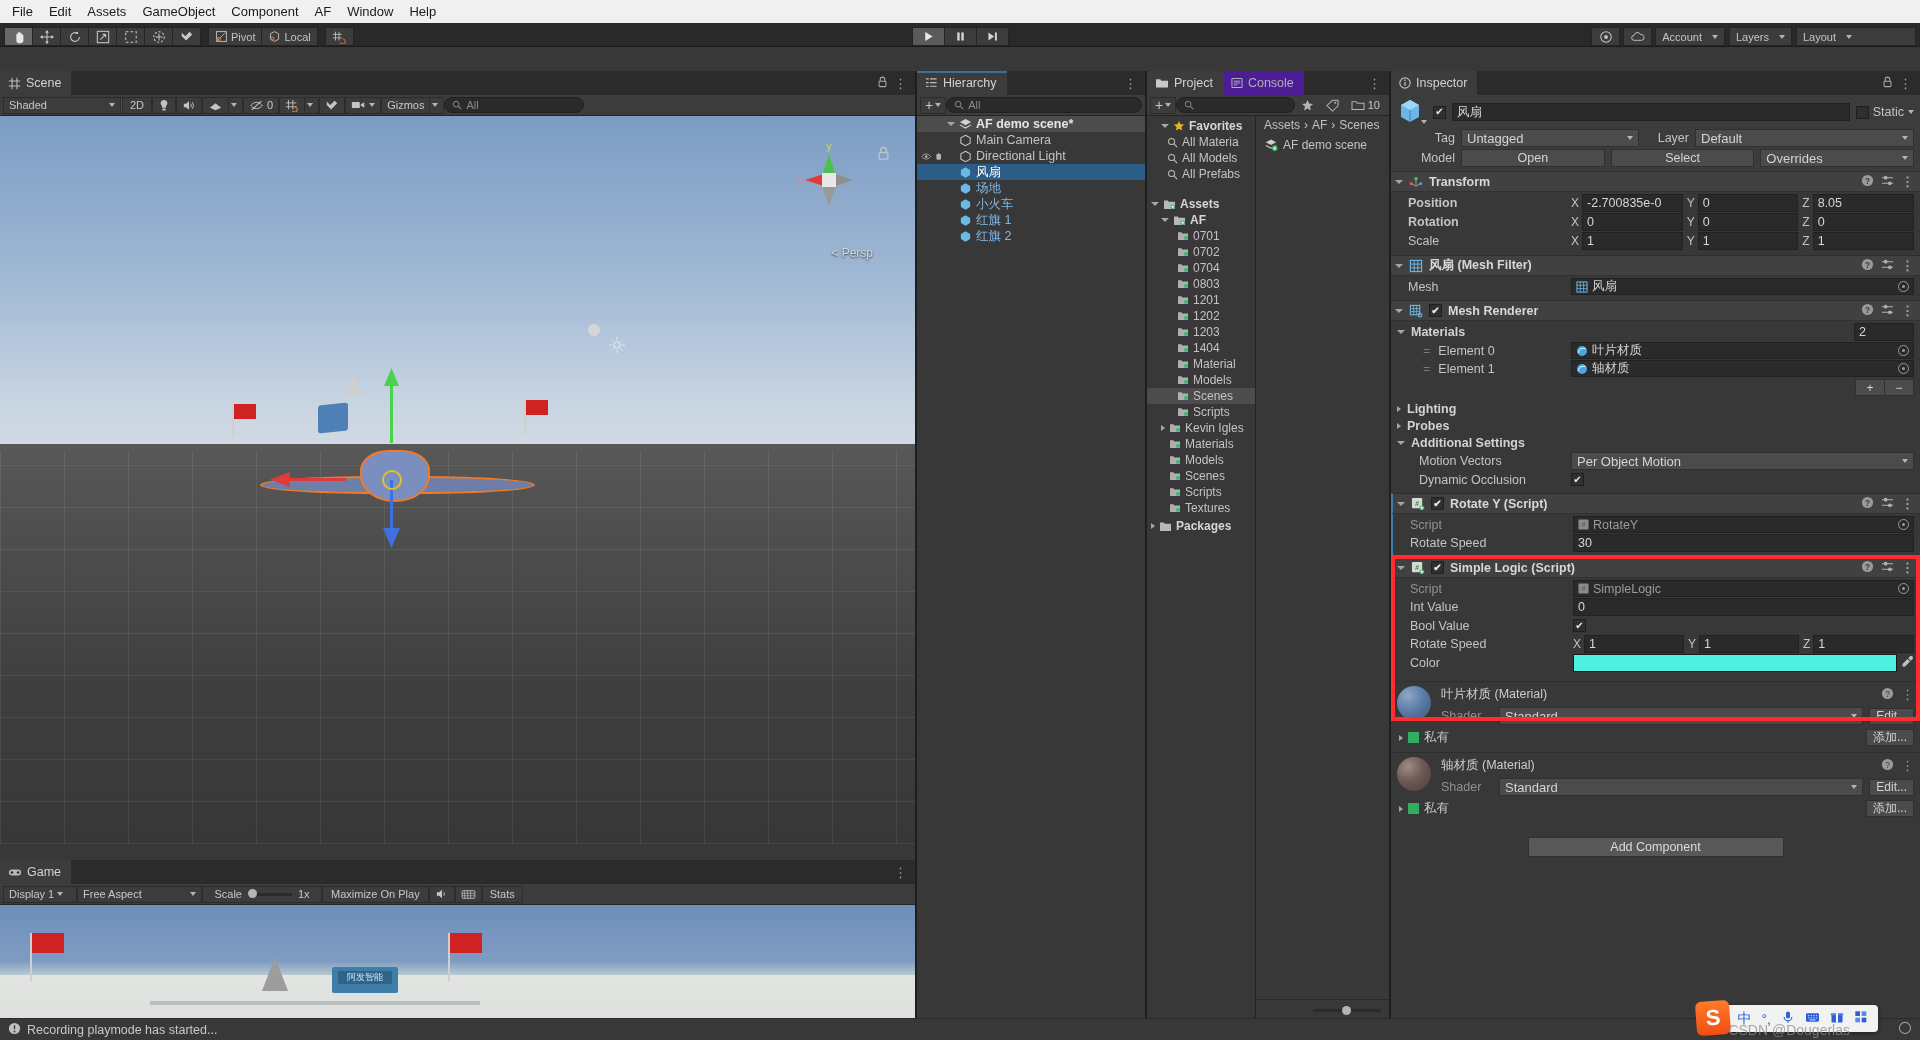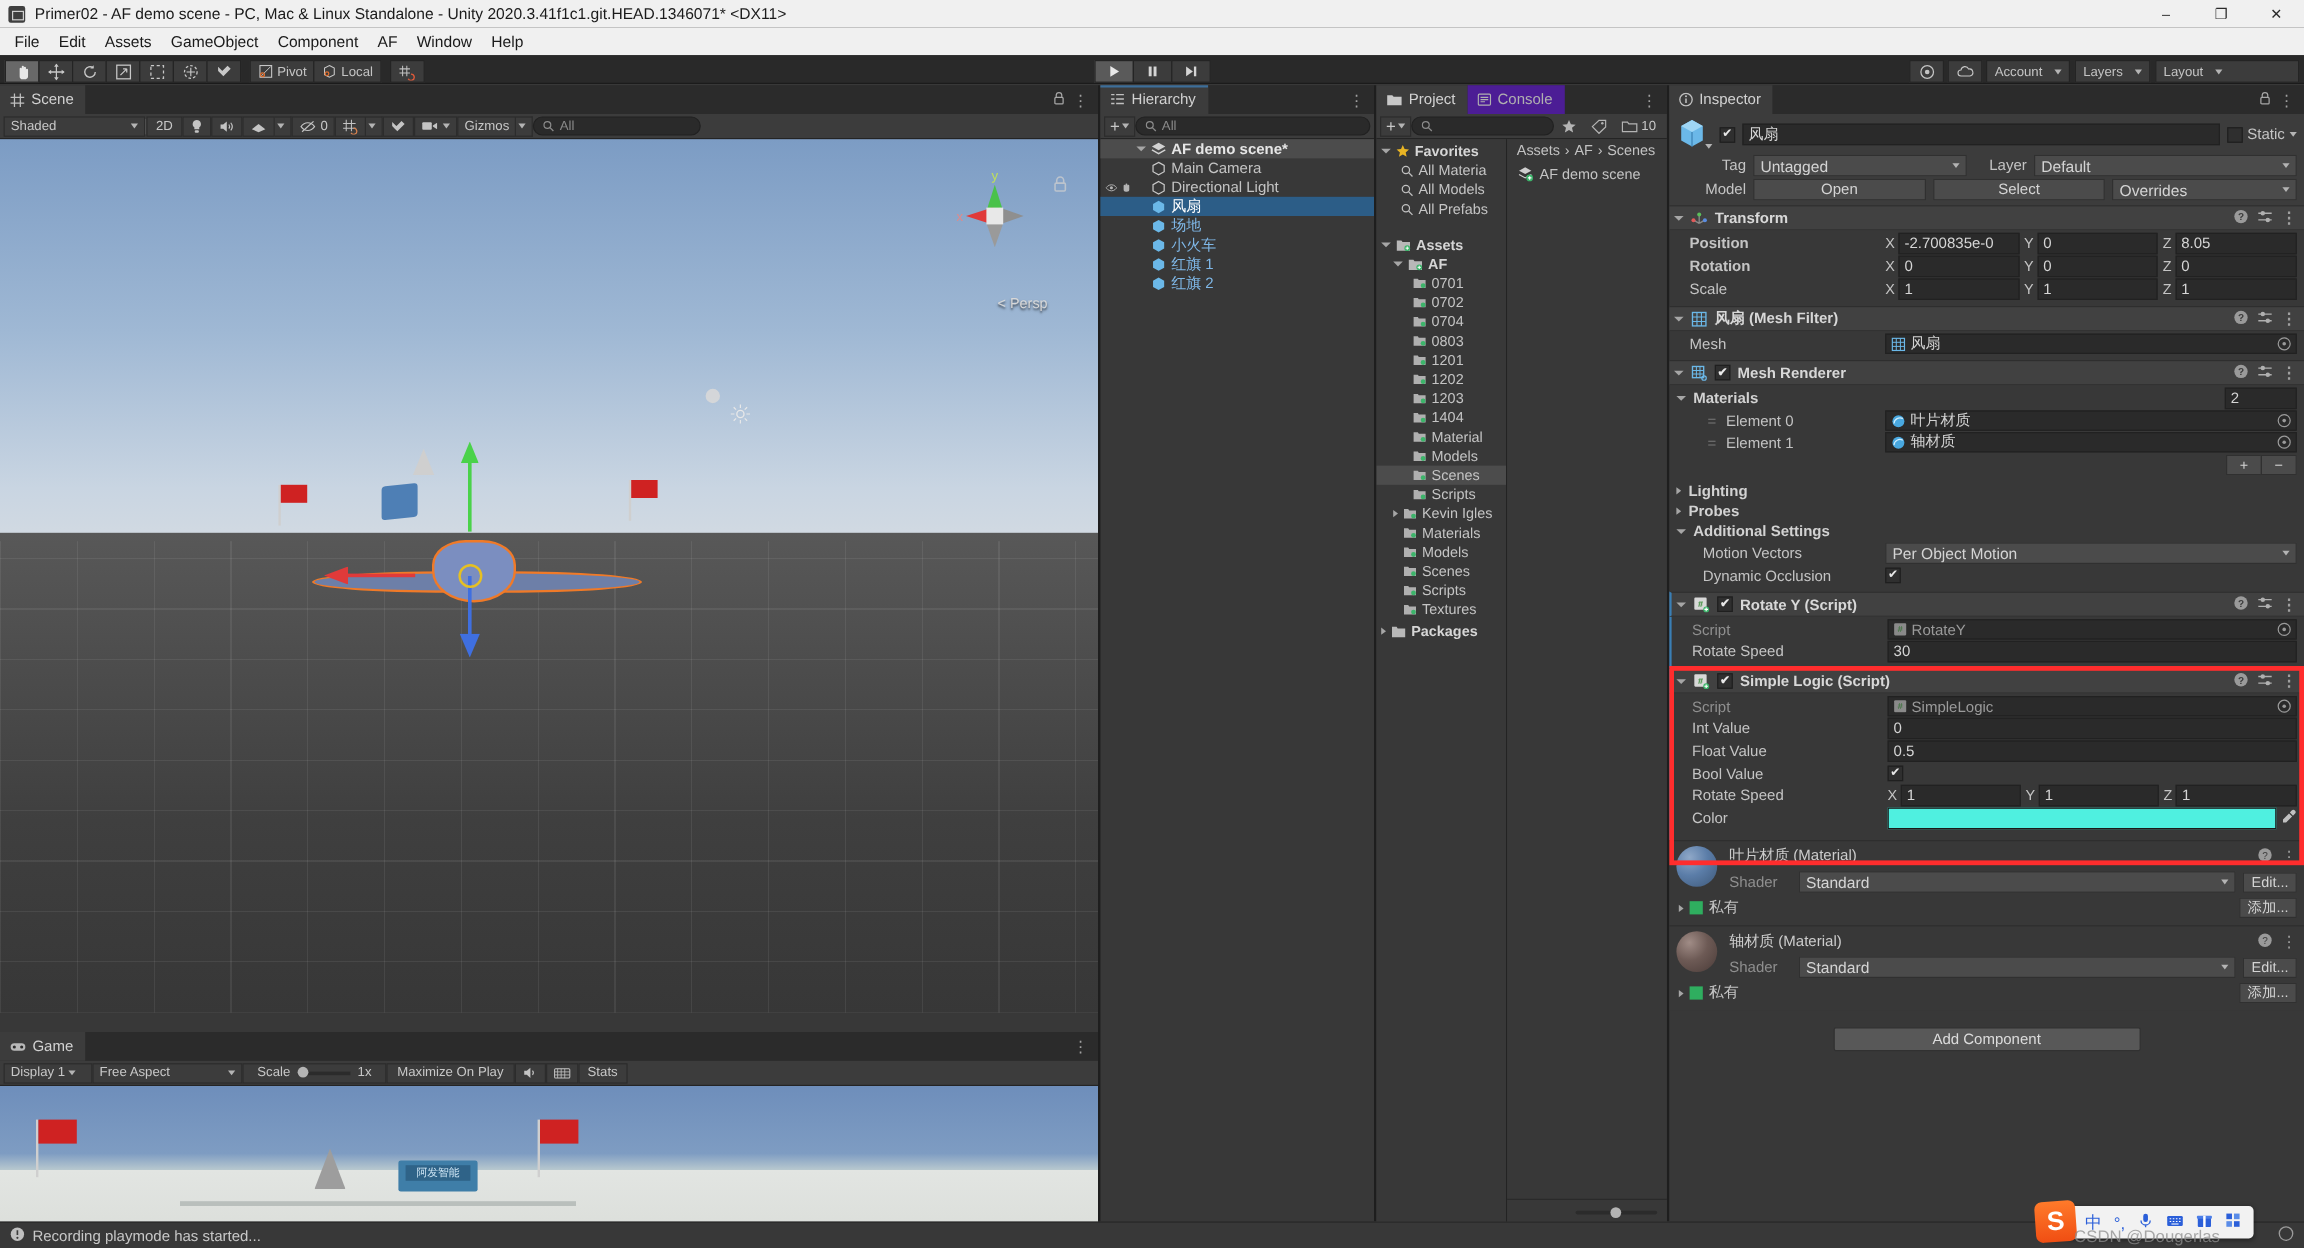--- a/index.html
+++ b/index.html
@@ -289,29 +289,20 @@
   .watermark {
     position: absolute; right: 70px; bottom: 2px; color: #8d8d8d; font-size: 14px; opacity: .75;
   }
   .divv { width: 1px; height: 13px; background: #555; }
 </style>
 </head>
 <body>
 
 <div class="app">
 
-  <div class="titlebar">
-    <div class="sysicon"></div>
-    <div class="wtitle">Primer02 - AF demo scene - PC, Mac &amp; Linux Standalone - Unity 2020.3.41f1c1.git.HEAD.1346071* &lt;DX11&gt;</div>
-    <div class="wbtns">
-      <div class="wbtn">–</div>
-      <div class="wbtn">❐</div>
-      <div class="wbtn close">✕</div>
-    </div>
-  </div>
 
   <div class="menubar">
     <div class="mi">File</div>
     <div class="mi">Edit</div>
     <div class="mi">Assets</div>
     <div class="mi">GameObject</div>
     <div class="mi">Component</div>
     <div class="mi">AF</div>
     <div class="mi">Window</div>
     <div class="mi">Help</div>
@@ -817,21 +808,21 @@
         </div>
         <div class="sbtn flat" style="gap:3px">
           <svg width="14" height="12" viewBox="0 0 15 13">
               <path d="M1 3h4.6l1.2 1.5H14v7H1z" stroke="#b4b4b4" stroke-width="1.1" fill="none"></path>
             </svg>
           <span>10</span>
         </div>
       </div>
       <div class="proj-body">
         <div class="proj-tree">
-          <div class="prow bold" style="padding-left:4px">
+          <div class="prow bold" style="padding-left:14px">
             <span class="tri open"></span>
             <svg width="12" height="12" viewBox="0 0 13 13">
                 <path d="M6.5 1l1.6 3.6 4 .4-3 2.6.9 3.9-3.5-2-3.5 2 .9-3.9-3-2.6 4-.4z" fill="#e8b424"></path>
               </svg>
             <span>Favorites</span>
           </div>
           <div class="prow" style="padding-left:20px">
             <svg width="11" height="11" viewBox="0 0 12 12">
                 <circle cx="5" cy="5" r="3.3" stroke="#c0c0c0" stroke-width="1.1" fill="none"></circle>
                 <path d="M7.5 7.5L11 11" stroke="#c0c0c0" stroke-width="1.2"></path>
@@ -1373,24 +1364,20 @@
                     <rect x="0.5" y="0.5" width="11" height="11" rx="1" fill="#8a8a8a"></rect>
                     <text x="6" y="8.8" font-size="8" text-anchor="middle" fill="#2f6f2f" font-family="Liberation Sans">#</text>
                   </svg>
                 <span>SimpleLogic</span>
                 <span class="dot"></span>
               </span>
             </div>
             <div class="prow2">
               <span class="plabel">Int Value</span>
               <span class="tfield">0</span>
-            </div>
-            <div class="prow2">
-              <span class="plabel">Float Value</span>
-              <span class="tfield">0.5</span>
             </div>
             <div class="prow2">
               <span class="plabel">Bool Value</span>
               <span class="ckbox checked"></span>
             </div>
             <div class="prow2">
               <span class="plabel">Rotate Speed</span>
               <span class="vec3">
                 <span class="axis">
                     <span class="ax">X</span>

